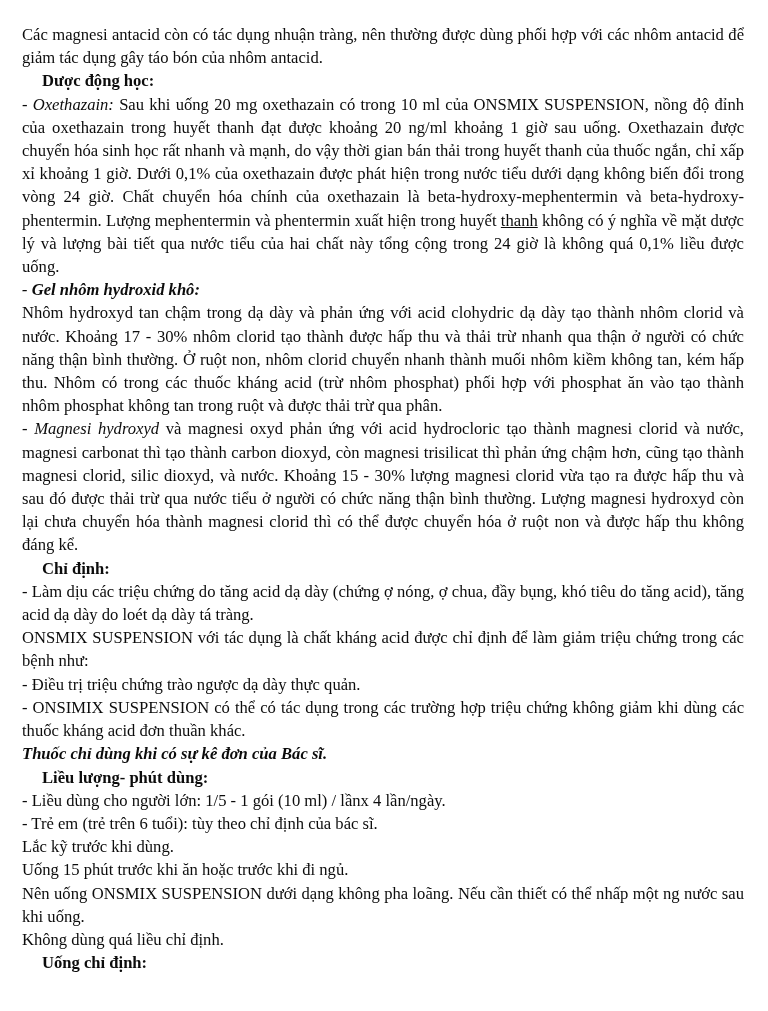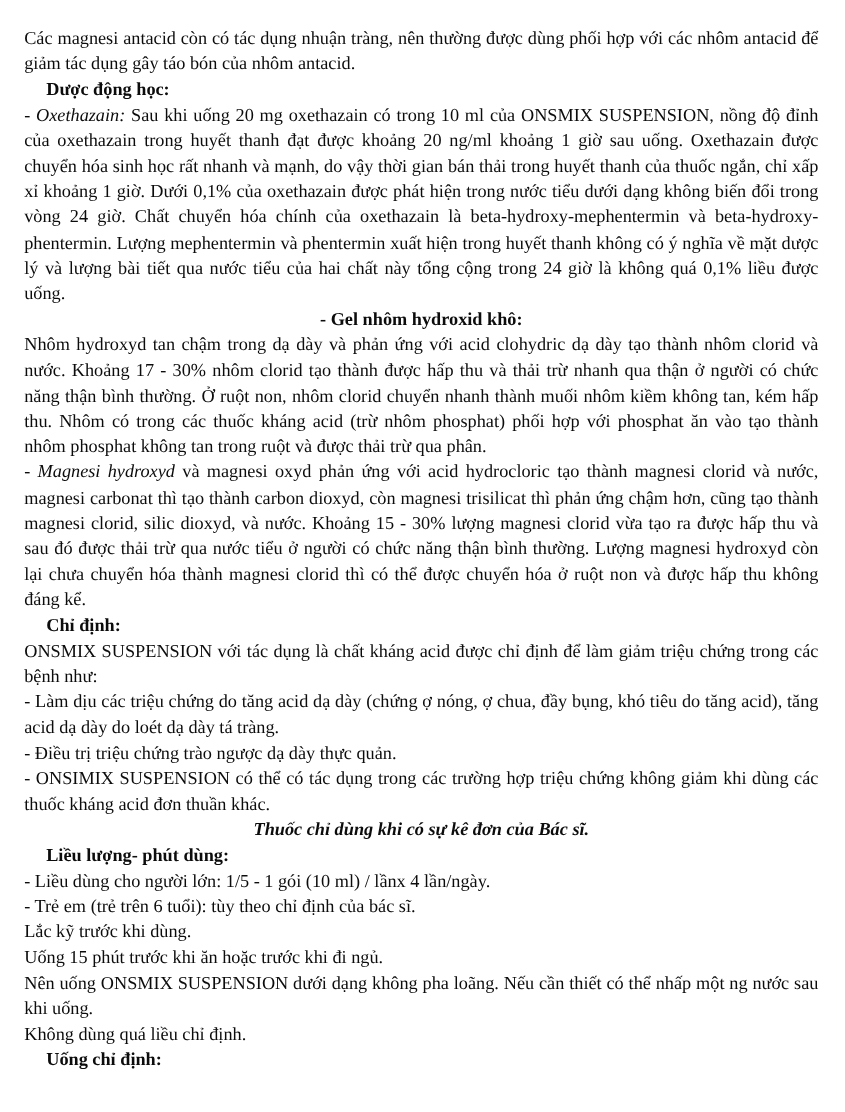--- a/index.html
+++ b/index.html
@@ -21,52 +21,52 @@
     text-align: justify;
     text-justify: inter-word;
   }
   .page p.heading {
     font-weight: bold;
     text-align: left;
     margin-left: 20px;
   }
   .page p.heading-italic {
     font-weight: bold;
-    text-align: center;
+    font-style: italic;
+    text-align: left;
   }
   .page p.center-note {
     font-weight: bold;
     font-style: italic;
-    text-align: center;
   }
   .lead-italic { font-style: italic; }
-  .underlined { }
+  .underlined { text-decoration: underline; }
 </style>
 </head>
 <body>
 
 <div class="page">
 
   <p>Các magnesi antacid còn có tác dụng nhuận tràng, nên thường được dùng phối hợp với các nhôm antacid để giảm tác dụng gây táo bón của nhôm antacid.</p>
 
   <p class="heading">Dược động học:</p>
 
   <p><span class="lead-italic">- Oxethazain:</span><span> Sau khi uống 20 mg oxethazain có trong 10 ml của ONSMIX SUSPENSION, nồng độ đỉnh của oxethazain trong huyết thanh đạt được khoảng 20 ng/ml khoảng 1 giờ sau uống.  Oxethazain được chuyển hóa sinh học rất nhanh và mạnh, do vậy thời gian bán thải trong huyết thanh của thuốc ngắn, chỉ xấp xỉ khoảng 1 giờ. Dưới 0,1% của oxethazain được phát hiện trong nước tiểu dưới dạng không biến đổi trong vòng 24 giờ. Chất chuyển hóa chính của oxethazain là beta-hydroxy-mephentermin và beta-hydroxy-phentermin.  Lượng mephentermin và phentermin xuất hiện trong huyết </span><span class="underlined">thanh</span><span> không có ý nghĩa về mặt dược lý và lượng bài tiết qua nước tiểu của hai chất này tổng cộng trong 24 giờ là không quá 0,1% liều được uống.</span></p>
 
   <p class="heading-italic">- Gel nhôm hydroxid khô:</p>
 
   <p>Nhôm hydroxyd tan chậm trong dạ dày và phản ứng với acid clohydric dạ dày tạo thành nhôm clorid và nước. Khoảng 17 - 30% nhôm clorid tạo thành được hấp thu và thải trừ nhanh qua thận ở người có chức năng thận bình thường. Ở ruột non, nhôm clorid chuyển nhanh thành muối nhôm kiềm không tan, kém hấp thu. Nhôm có trong các thuốc kháng acid (trừ nhôm phosphat) phối hợp với phosphat ăn vào tạo thành nhôm phosphat không tan trong ruột và được thải trừ qua phân.</p>
 
   <p><span class="lead-italic">- Magnesi hydroxyd</span><span> và magnesi oxyd phản ứng với acid hydrocloric tạo thành magnesi clorid và nước, magnesi carbonat thì tạo thành carbon dioxyd, còn magnesi trisilicat thì phản ứng chậm hơn, cũng tạo thành magnesi clorid, silic dioxyd, và nước. Khoảng 15 - 30% lượng magnesi clorid vừa tạo ra được hấp thu và sau đó được thải trừ qua nước tiểu ở người có chức năng thận bình thường. Lượng magnesi hydroxyd còn lại chưa  chuyển hóa thành magnesi clorid thì có thể được chuyển hóa ở ruột non và được hấp thu không đáng kể.</span></p>
 
   <p class="heading">Chỉ định:</p>
 
+  <p>- Làm dịu các triệu chứng do tăng acid dạ dày (chứng ợ nóng, ợ chua, đầy bụng, khó tiêu do tăng acid), tăng acid dạ dày do loét dạ dày tá tràng.</p>
+
   <p>ONSMIX SUSPENSION với tác dụng là chất kháng acid được chỉ định để làm giảm triệu chứng trong các bệnh như:</p>
-
-  <p>- Làm dịu các triệu chứng do tăng acid dạ dày (chứng ợ nóng, ợ chua, đầy bụng, khó tiêu do tăng acid), tăng acid dạ dày do loét dạ dày tá tràng.</p>
 
   <p>- Điều trị triệu chứng trào ngược dạ dày thực quản.</p>
 
   <p>- ONSIMIX SUSPENSION có thể có tác dụng trong các trường hợp triệu chứng không giảm khi dùng các thuốc kháng acid đơn thuần khác.</p>
 
   <p class="center-note">Thuốc chỉ dùng khi có sự kê đơn của Bác sĩ.</p>
 
   <p class="heading">Liều lượng- phút dùng:</p>
 
   <p>- Liều dùng cho người lớn: 1/5 - 1 gói (10 ml) / lầnx 4 lần/ngày.</p>

